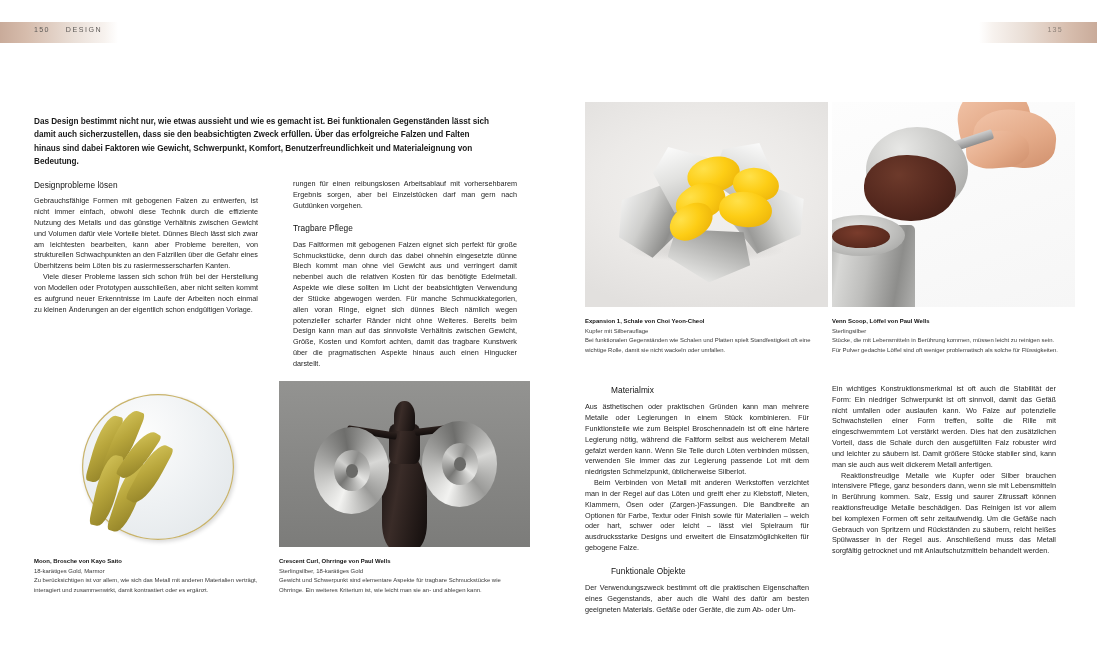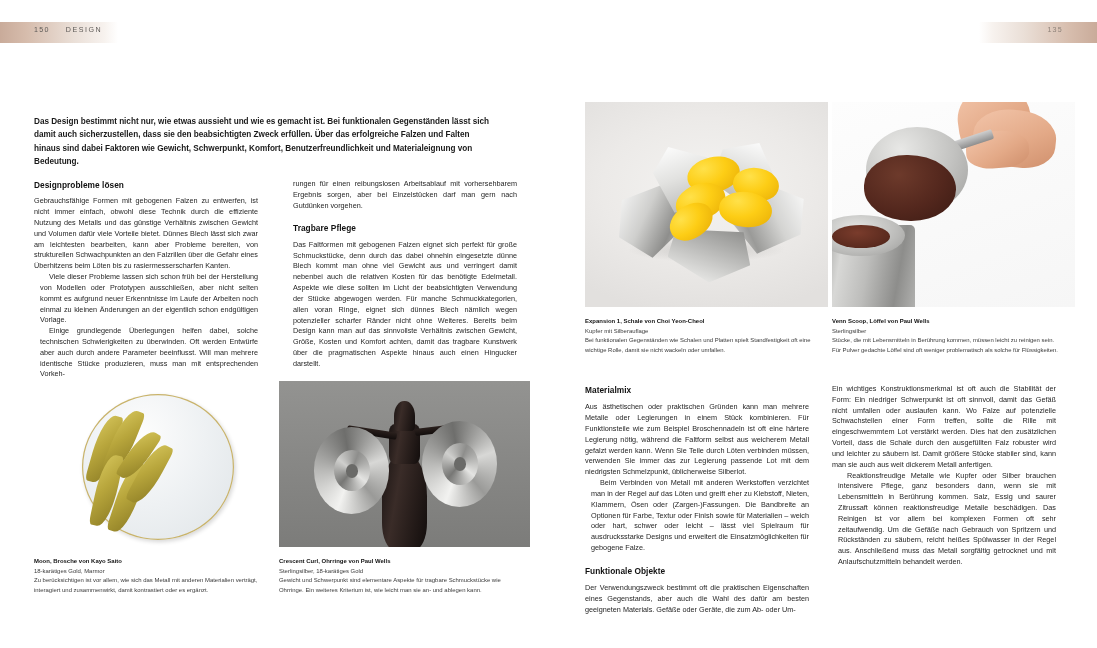--- a/index.html
+++ b/index.html
@@ -75,25 +75,25 @@
 
   .col {
     position: absolute;
     font-size: 7.25px;
     line-height: 1.492;
     text-align: justify;
     color: #1f1f1f;
     hyphens: manual;
   }
   .col p { margin: 0; }
-  .col p + p { text-indent: 9px; margin-left: 6px; }
+  .col p + p { text-indent: 9px; }
   .col h3 {
     margin: 0 0 5px 0;
     font-size: 8.3px;
-    font-weight: bold;
+    font-weight: normal;
     letter-spacing: 0.05px;
     color: #111;
   }
   .col h3.spaced { margin-top: 11px; }
 
   #col-l1 { left: 34px;  top: 179px; width: 224px; }
   #col-l2 { left: 293px; top: 179px; width: 224px; }
 
   
   .photo {
@@ -160,21 +160,21 @@
   .caption .body { display: block; color: #3a3a3a; }
 
   #cap-bowl  { left: 585px; top: 317px; width: 236px; }
   #cap-scoop { left: 832px; top: 317px; width: 226px; }
   #cap-moon  { left: 34px;  top: 557px; width: 236px; }
   #cap-curl  { left: 279px; top: 557px; width: 243px; }
 
   
   #col-r1 { left: 585px; top: 384px; width: 224px; }
   #col-r2 { left: 832px; top: 384px; width: 224px; }
-  #col-r1 h3 { margin-bottom: 6px; }
+  #col-r1 h3 { margin-bottom: 6px; margin-left: 26px; }
 </style>
 </head>
 <body>
 
 <div class="spread">
 
   <div class="corner-bar left"></div>
   <div class="corner-bar right"></div>
 
   <div class="folio left">
@@ -183,21 +183,20 @@
   </div>
   <div class="folio right">135</div>
 
 
   <p class="standfirst">Das Design bestimmt nicht nur, wie etwas aussieht und wie es gemacht ist. Bei funktionalen Gegenständen lässt sich damit auch sicherzustellen, dass sie den beabsichtigten Zweck erfüllen. Über das erfolgreiche Falzen und Falten hinaus sind dabei Faktoren wie Gewicht, Schwerpunkt, Komfort, Benutzerfreundlichkeit und Materialeignung von Bedeutung.</p>
 
   <div class="col" id="col-l1">
     <h3>Designprobleme lösen</h3>
     <p>Gebrauchsfähige Formen mit gebogenen Falzen zu entwerfen, ist nicht immer einfach, obwohl diese Technik durch die effiziente Nutzung des Metalls und das günstige Verhältnis zwischen Gewicht und Volumen dafür viele Vorteile bietet. Dünnes Blech lässt sich zwar am leichtesten bearbeiten, kann aber Probleme bereiten, von strukturellen Schwachpunkten an den Falzrillen über die Gefahr eines Überhitzens beim Löten bis zu rasiermesserscharfen Kanten.</p>
     <p>Viele dieser Probleme lassen sich schon früh bei der Herstellung von Modellen oder Prototypen ausschließen, aber nicht selten kommt es aufgrund neuer Erkenntnisse im Laufe der Arbeiten noch einmal zu kleinen Änderungen an der eigentlich schon endgültigen Vorlage.</p>
-    <p>Einige grundlegende Überlegungen helfen dabei, solche technischen Schwierigkeiten zu überwinden. Oft werden Entwürfe aber auch durch andere Parameter beeinflusst. Will man mehrere identische Stücke produzieren, muss man mit entsprechenden Vorkeh-</p>
   </div>
 
   <div class="col" id="col-l2">
     <p>rungen für einen reibungslosen Arbeitsablauf mit vorhersehbarem Ergebnis sorgen, aber bei Einzelstücken darf man gern nach Gutdünken vorgehen.</p>
     <h3 class="spaced">Tragbare Pflege</h3>
     <p>Das Faltformen mit gebogenen Falzen eignet sich perfekt für große Schmuckstücke, denn durch das dabei ohnehin eingesetzte dünne Blech kommt man ohne viel Gewicht aus und verringert damit nebenbei auch die relativen Kosten für das benötigte Edelmetall. Aspekte wie diese sollten im Licht der beabsichtigten Verwendung der Stücke abgewogen werden. Für manche Schmuckkategorien, allen voran Ringe, eignet sich dünnes Blech nämlich wegen potenzieller scharfer Ränder nicht ohne Weiteres. Bereits beim Design kann man auf das sinnvollste Verhältnis zwischen Gewicht, Größe, Kosten und Komfort achten, damit das tragbare Kunstwerk über die pragmatischen Aspekte hinaus auch einen Hingucker darstellt.</p>
   </div>
 
   <div class="photo" id="photo-bowl">
     <div class="bg"></div>

